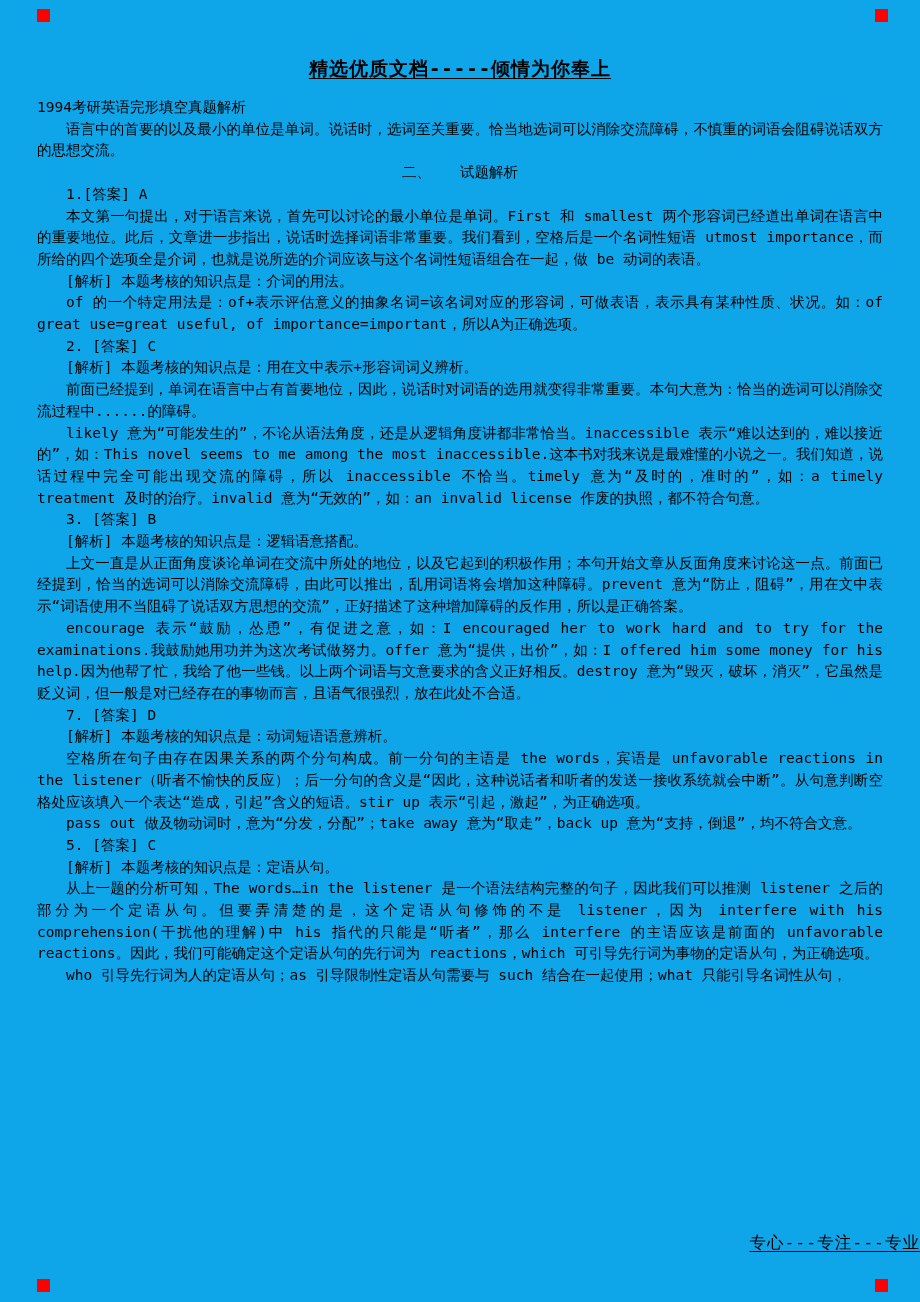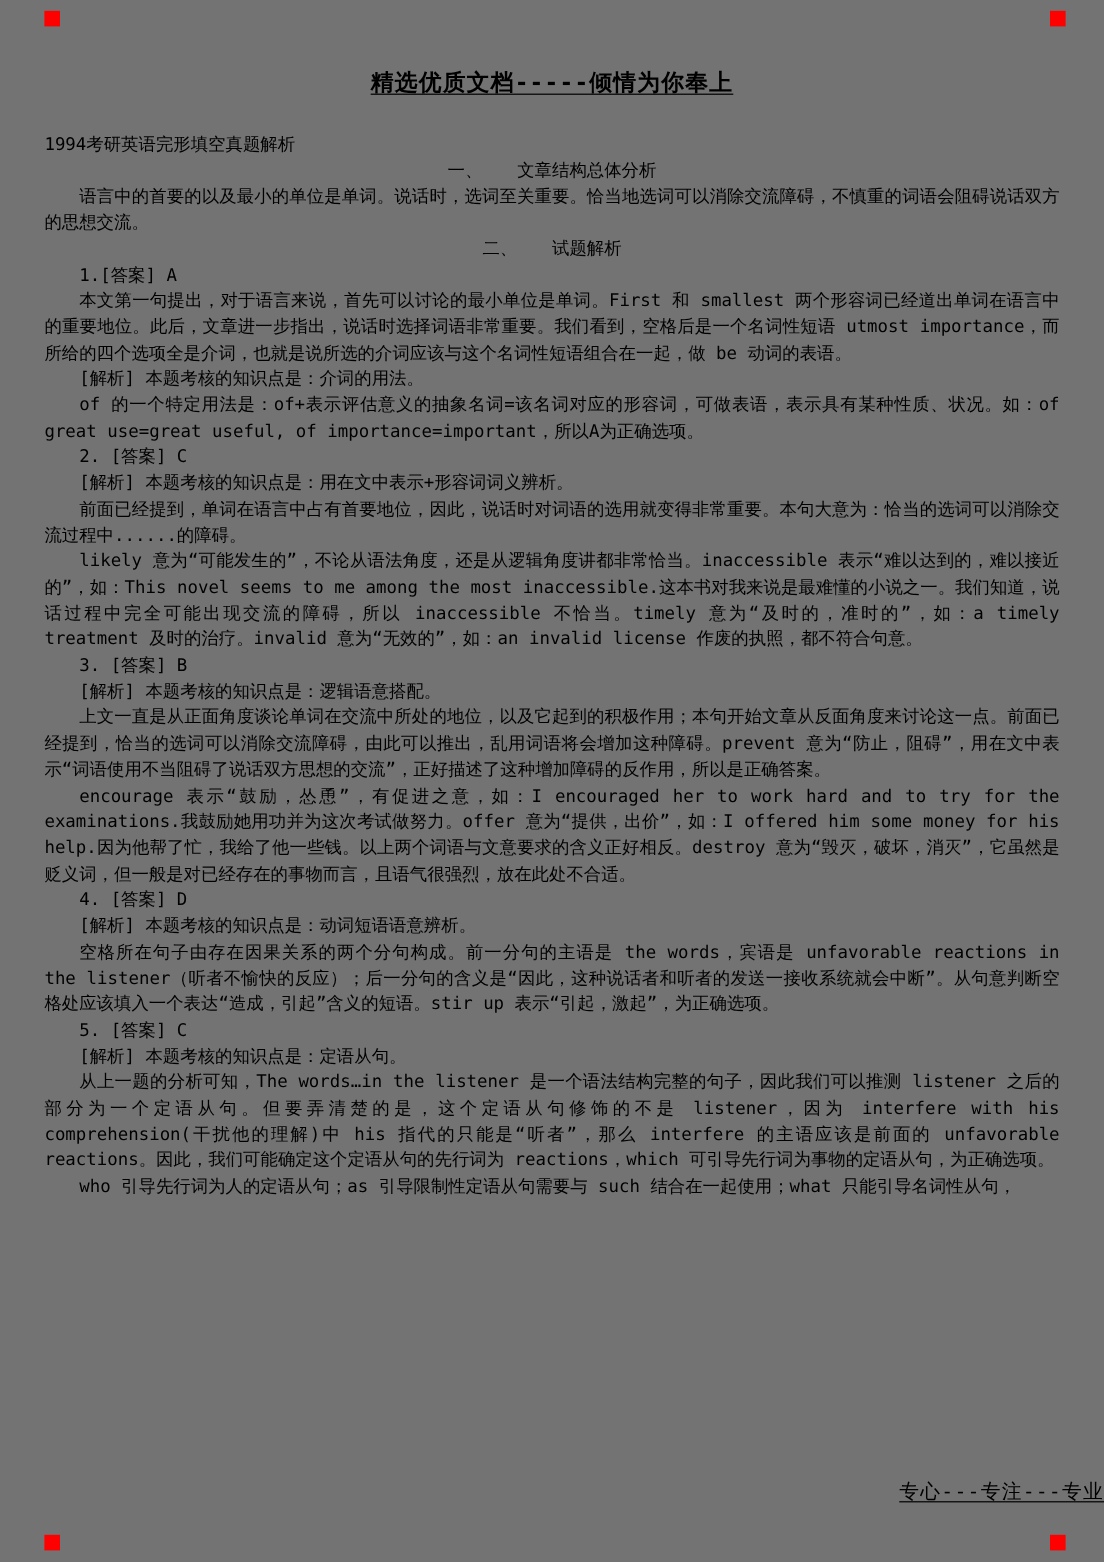--- a/index.html
+++ b/index.html
@@ -10,42 +10,42 @@
     height: 1302px;
     position: relative;
     overflow: hidden;
     font-family: "DejaVu Sans Mono", "Liberation Mono", monospace;
     color: #000000;
   }
   .page {
     position: relative;
     width: 100%;
     height: 100%;
-    background: #737373;
+    background: #0ea5e9;
   }
   .corner-mark {
     position: absolute;
     width: 13px;
     height: 13px;
     background: var(--mark-color);
   }
   .corner-mark.tl { left: 37px; top: 9px; }
   .corner-mark.tr { right: 32px; top: 9px; }
   .corner-mark.bl { left: 37px; bottom: 10px; }
   .corner-mark.br { right: 32px; bottom: 10px; }
   .header {
     padding-top: 56px;
     text-align: center;
     font-size: 19px;
     font-weight: bold;
     letter-spacing: 1px;
   }
   .underline { text-decoration: underline; text-underline-offset: 3px; }
   .content {
-    margin: 29px 37px 0 37px;
+    margin: 15px 37px 0 37px;
     font-size: 14.5px;
     line-height: 21.7px;
     text-align: justify;
   }
   .para { margin: 0; }
   .para.title { text-indent: 0; text-align: left; }
   .para.center { text-align: center; text-indent: 0; }
   .para.indent { text-indent: 2em; }
   .footer {
     position: absolute;
@@ -66,38 +66,38 @@
   <div class="corner-mark bl"></div>
   <div class="corner-mark br"></div>
 
   <div class="header">
     <span class="underline">精选优质文档-----倾情为你奉上</span>
   </div>
 
   <div class="content">
     <p class="para title">1994考研英语完形填空真题解析</p>
 
-  <p class="para center">一、　　文章结构总体分析</p>
       <p class="para indent">语言中的首要的以及最小的单位是单词。说话时，选词至关重要。恰当地选词可以消除交流障碍，不慎重的词语会阻碍说话双方的思想交流。</p>
       <p class="para center">二、　　试题解析</p>
       <p class="para indent">1.[答案] A</p>
       <p class="para indent">本文第一句提出，对于语言来说，首先可以讨论的最小单位是单词。First 和 smallest 两个形容词已经道出单词在语言中的重要地位。此后，文章进一步指出，说话时选择词语非常重要。我们看到，空格后是一个名词性短语 utmost importance，而所给的四个选项全是介词，也就是说所选的介词应该与这个名词性短语组合在一起，做 be 动词的表语。</p>
       <p class="para indent">[解析] 本题考核的知识点是：介词的用法。</p>
       <p class="para indent">of 的一个特定用法是：of+表示评估意义的抽象名词=该名词对应的形容词，可做表语，表示具有某种性质、状况。如：of great use=great useful, of importance=important，所以A为正确选项。</p>
       <p class="para indent">2. [答案] C</p>
       <p class="para indent">[解析] 本题考核的知识点是：用在文中表示+形容词词义辨析。</p>
       <p class="para indent">前面已经提到，单词在语言中占有首要地位，因此，说话时对词语的选用就变得非常重要。本句大意为：恰当的选词可以消除交流过程中......的障碍。</p>
       <p class="para indent">likely 意为“可能发生的”，不论从语法角度，还是从逻辑角度讲都非常恰当。inaccessible 表示“难以达到的，难以接近的”，如：This novel seems to me among the most inaccessible.这本书对我来说是最难懂的小说之一。我们知道，说话过程中完全可能出现交流的障碍，所以 inaccessible 不恰当。timely 意为“及时的，准时的”，如：a timely treatment 及时的治疗。invalid 意为“无效的”，如：an invalid license 作废的执照，都不符合句意。</p>
       <p class="para indent">3. [答案] B</p>
       <p class="para indent">[解析] 本题考核的知识点是：逻辑语意搭配。</p>
       <p class="para indent">上文一直是从正面角度谈论单词在交流中所处的地位，以及它起到的积极作用；本句开始文章从反面角度来讨论这一点。前面已经提到，恰当的选词可以消除交流障碍，由此可以推出，乱用词语将会增加这种障碍。prevent 意为“防止，阻碍”，用在文中表示“词语使用不当阻碍了说话双方思想的交流”，正好描述了这种增加障碍的反作用，所以是正确答案。</p>
       <p class="para indent">encourage 表示“鼓励，怂恿”，有促进之意，如：I encouraged her to work hard and to try for the examinations.我鼓励她用功并为这次考试做努力。offer 意为“提供，出价”，如：I offered him some money for his help.因为他帮了忙，我给了他一些钱。以上两个词语与文意要求的含义正好相反。destroy 意为“毁灭，破坏，消灭”，它虽然是贬义词，但一般是对已经存在的事物而言，且语气很强烈，放在此处不合适。</p>
-      <p class="para indent">4. [答案] D</p>
+      <p class="para indent">7. [答案] D</p>
       <p class="para indent">[解析] 本题考核的知识点是：动词短语语意辨析。</p>
       <p class="para indent">空格所在句子由存在因果关系的两个分句构成。前一分句的主语是 the words，宾语是 unfavorable reactions in the listener（听者不愉快的反应）；后一分句的含义是“因此，这种说话者和听者的发送一接收系统就会中断”。从句意判断空格处应该填入一个表达“造成，引起”含义的短语。stir up 表示“引起，激起”，为正确选项。</p>
+      <p class="para indent">pass out 做及物动词时，意为“分发，分配”；take away 意为“取走”，back up 意为“支持，倒退”，均不符合文意。</p>
       <p class="para indent">5. [答案] C</p>
       <p class="para indent">[解析] 本题考核的知识点是：定语从句。</p>
       <p class="para indent">从上一题的分析可知，The words…in the listener 是一个语法结构完整的句子，因此我们可以推测 listener 之后的部分为一个定语从句。但要弄清楚的是，这个定语从句修饰的不是 listener，因为 interfere with his comprehension(干扰他的理解)中 his 指代的只能是“听者”，那么 interfere 的主语应该是前面的 unfavorable reactions。因此，我们可能确定这个定语从句的先行词为 reactions，which 可引导先行词为事物的定语从句，为正确选项。</p>
       <p class="para indent">who 引导先行词为人的定语从句；as 引导限制性定语从句需要与 such 结合在一起使用；what 只能引导名词性从句，</p>
     </div>
 
   <div class="footer">
     <span class="underline">专心---专注---专业</span>
   </div>
 </div>

